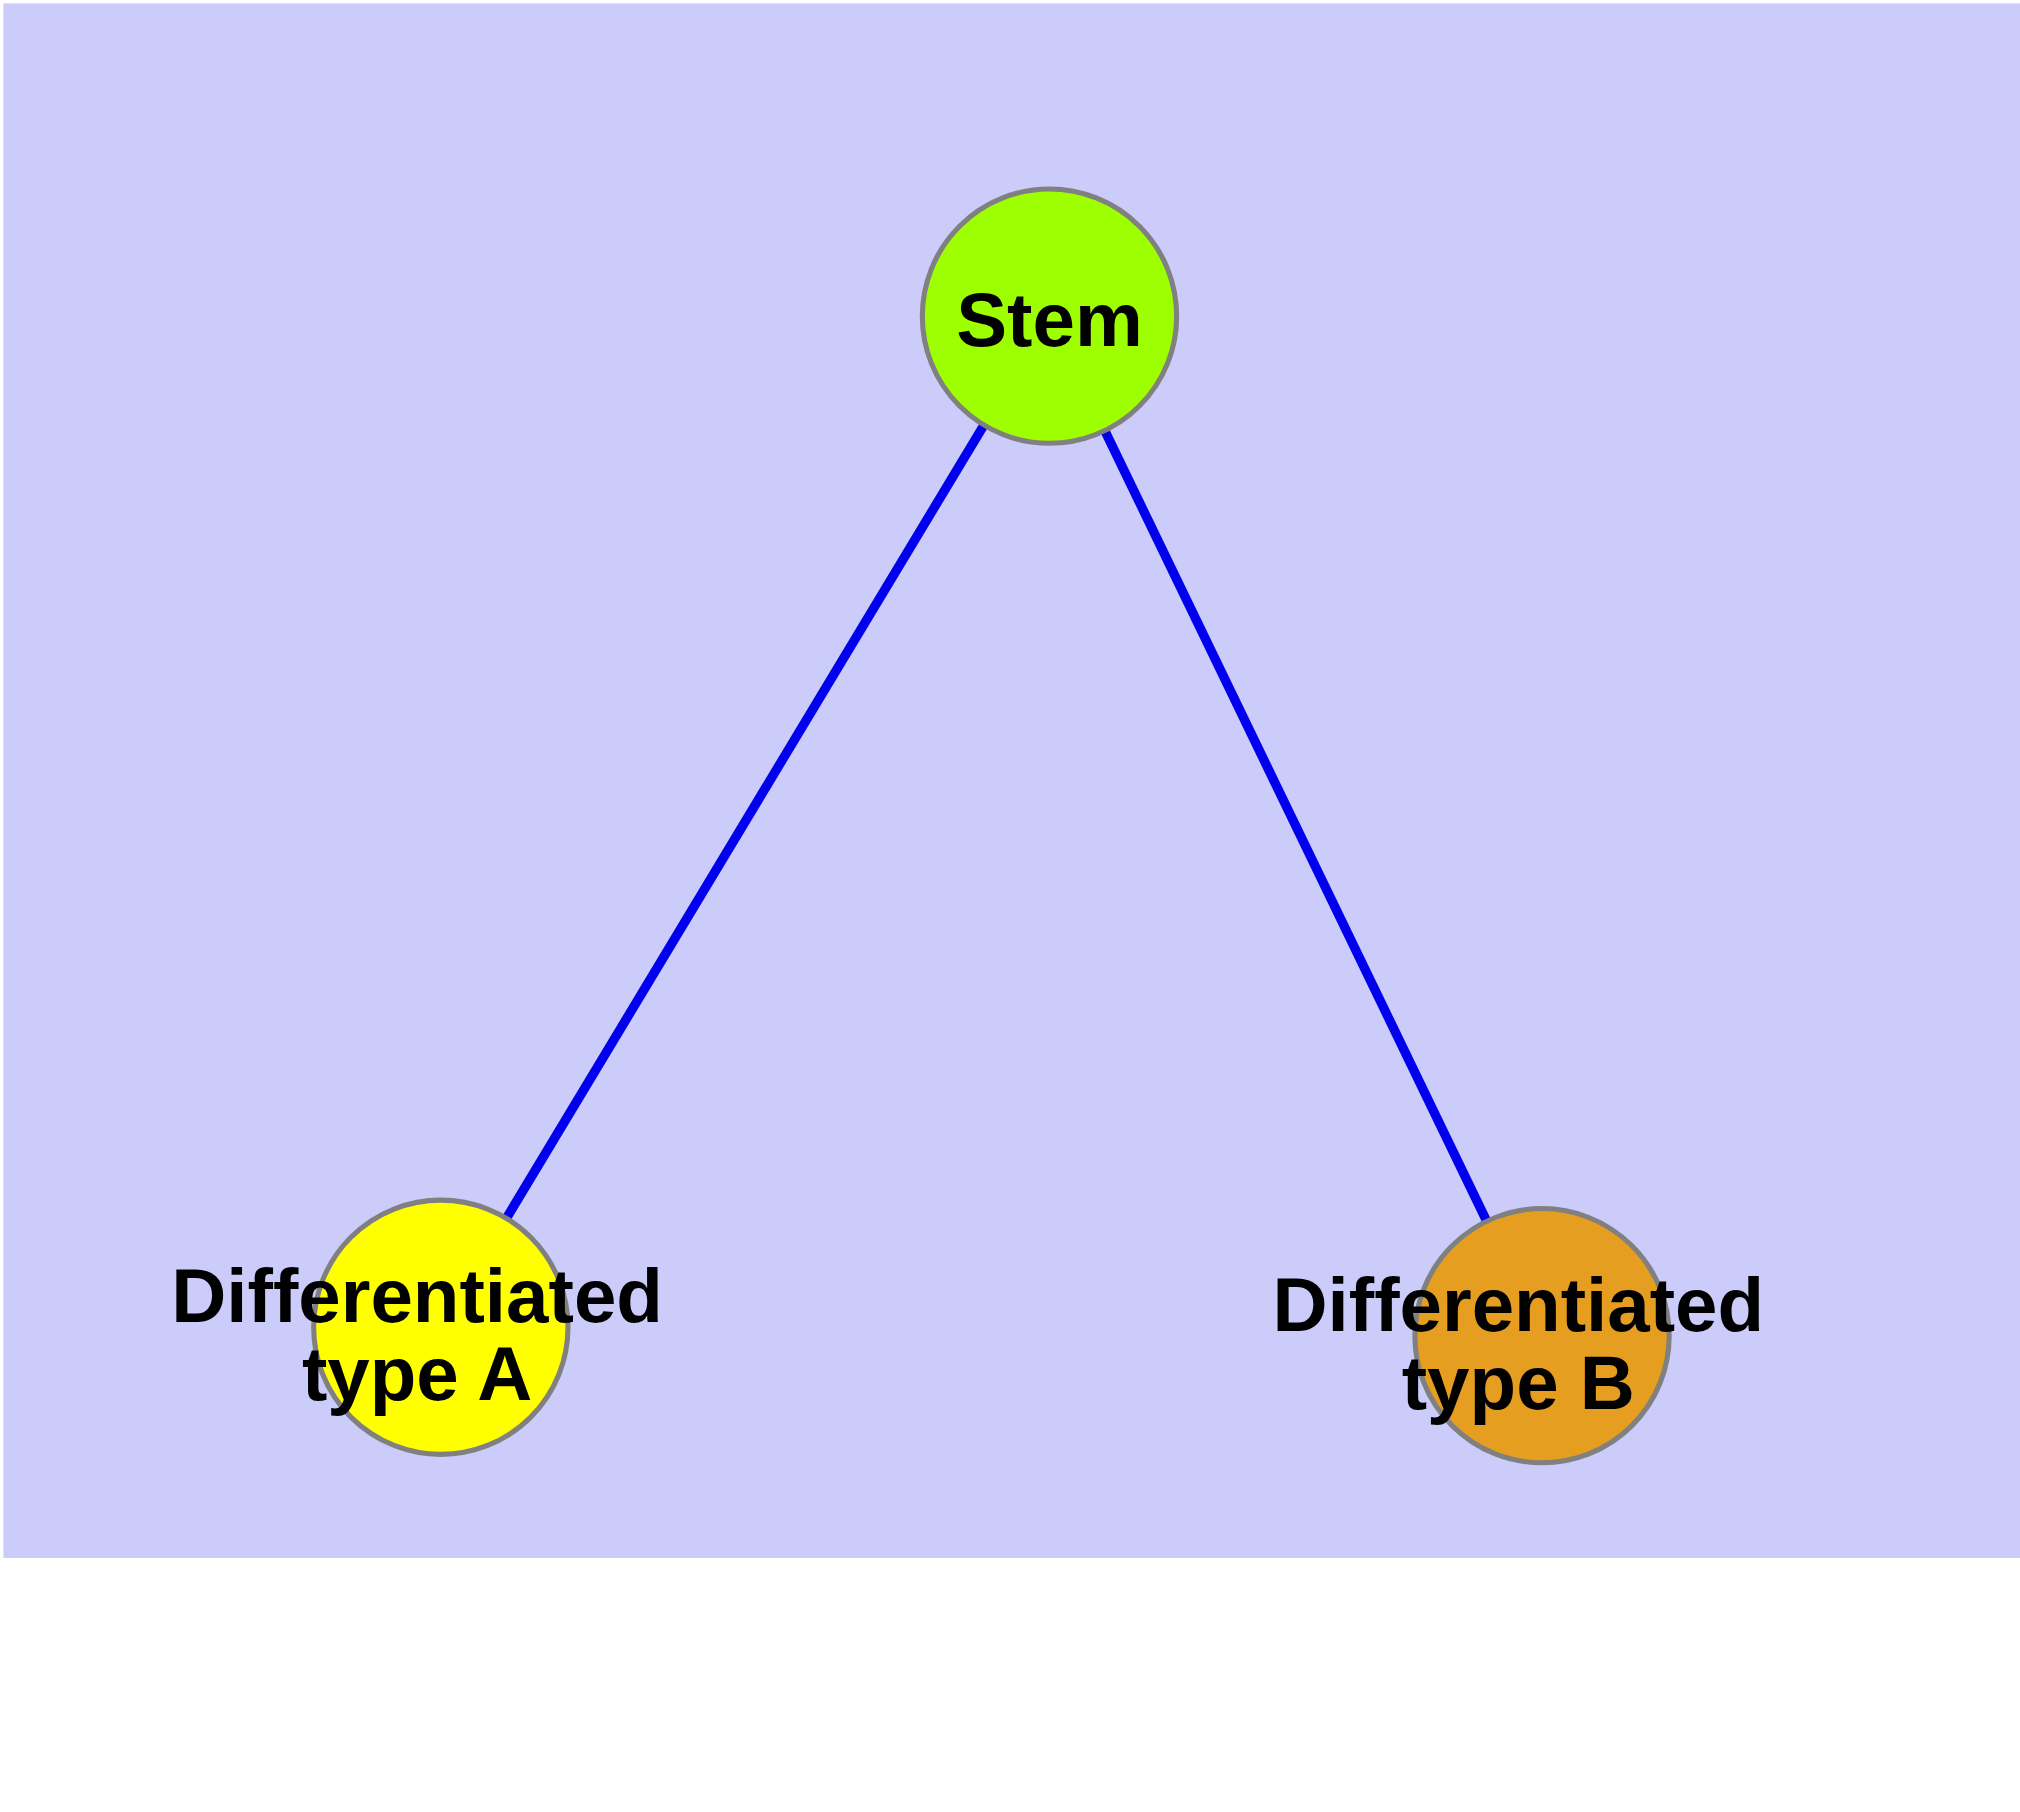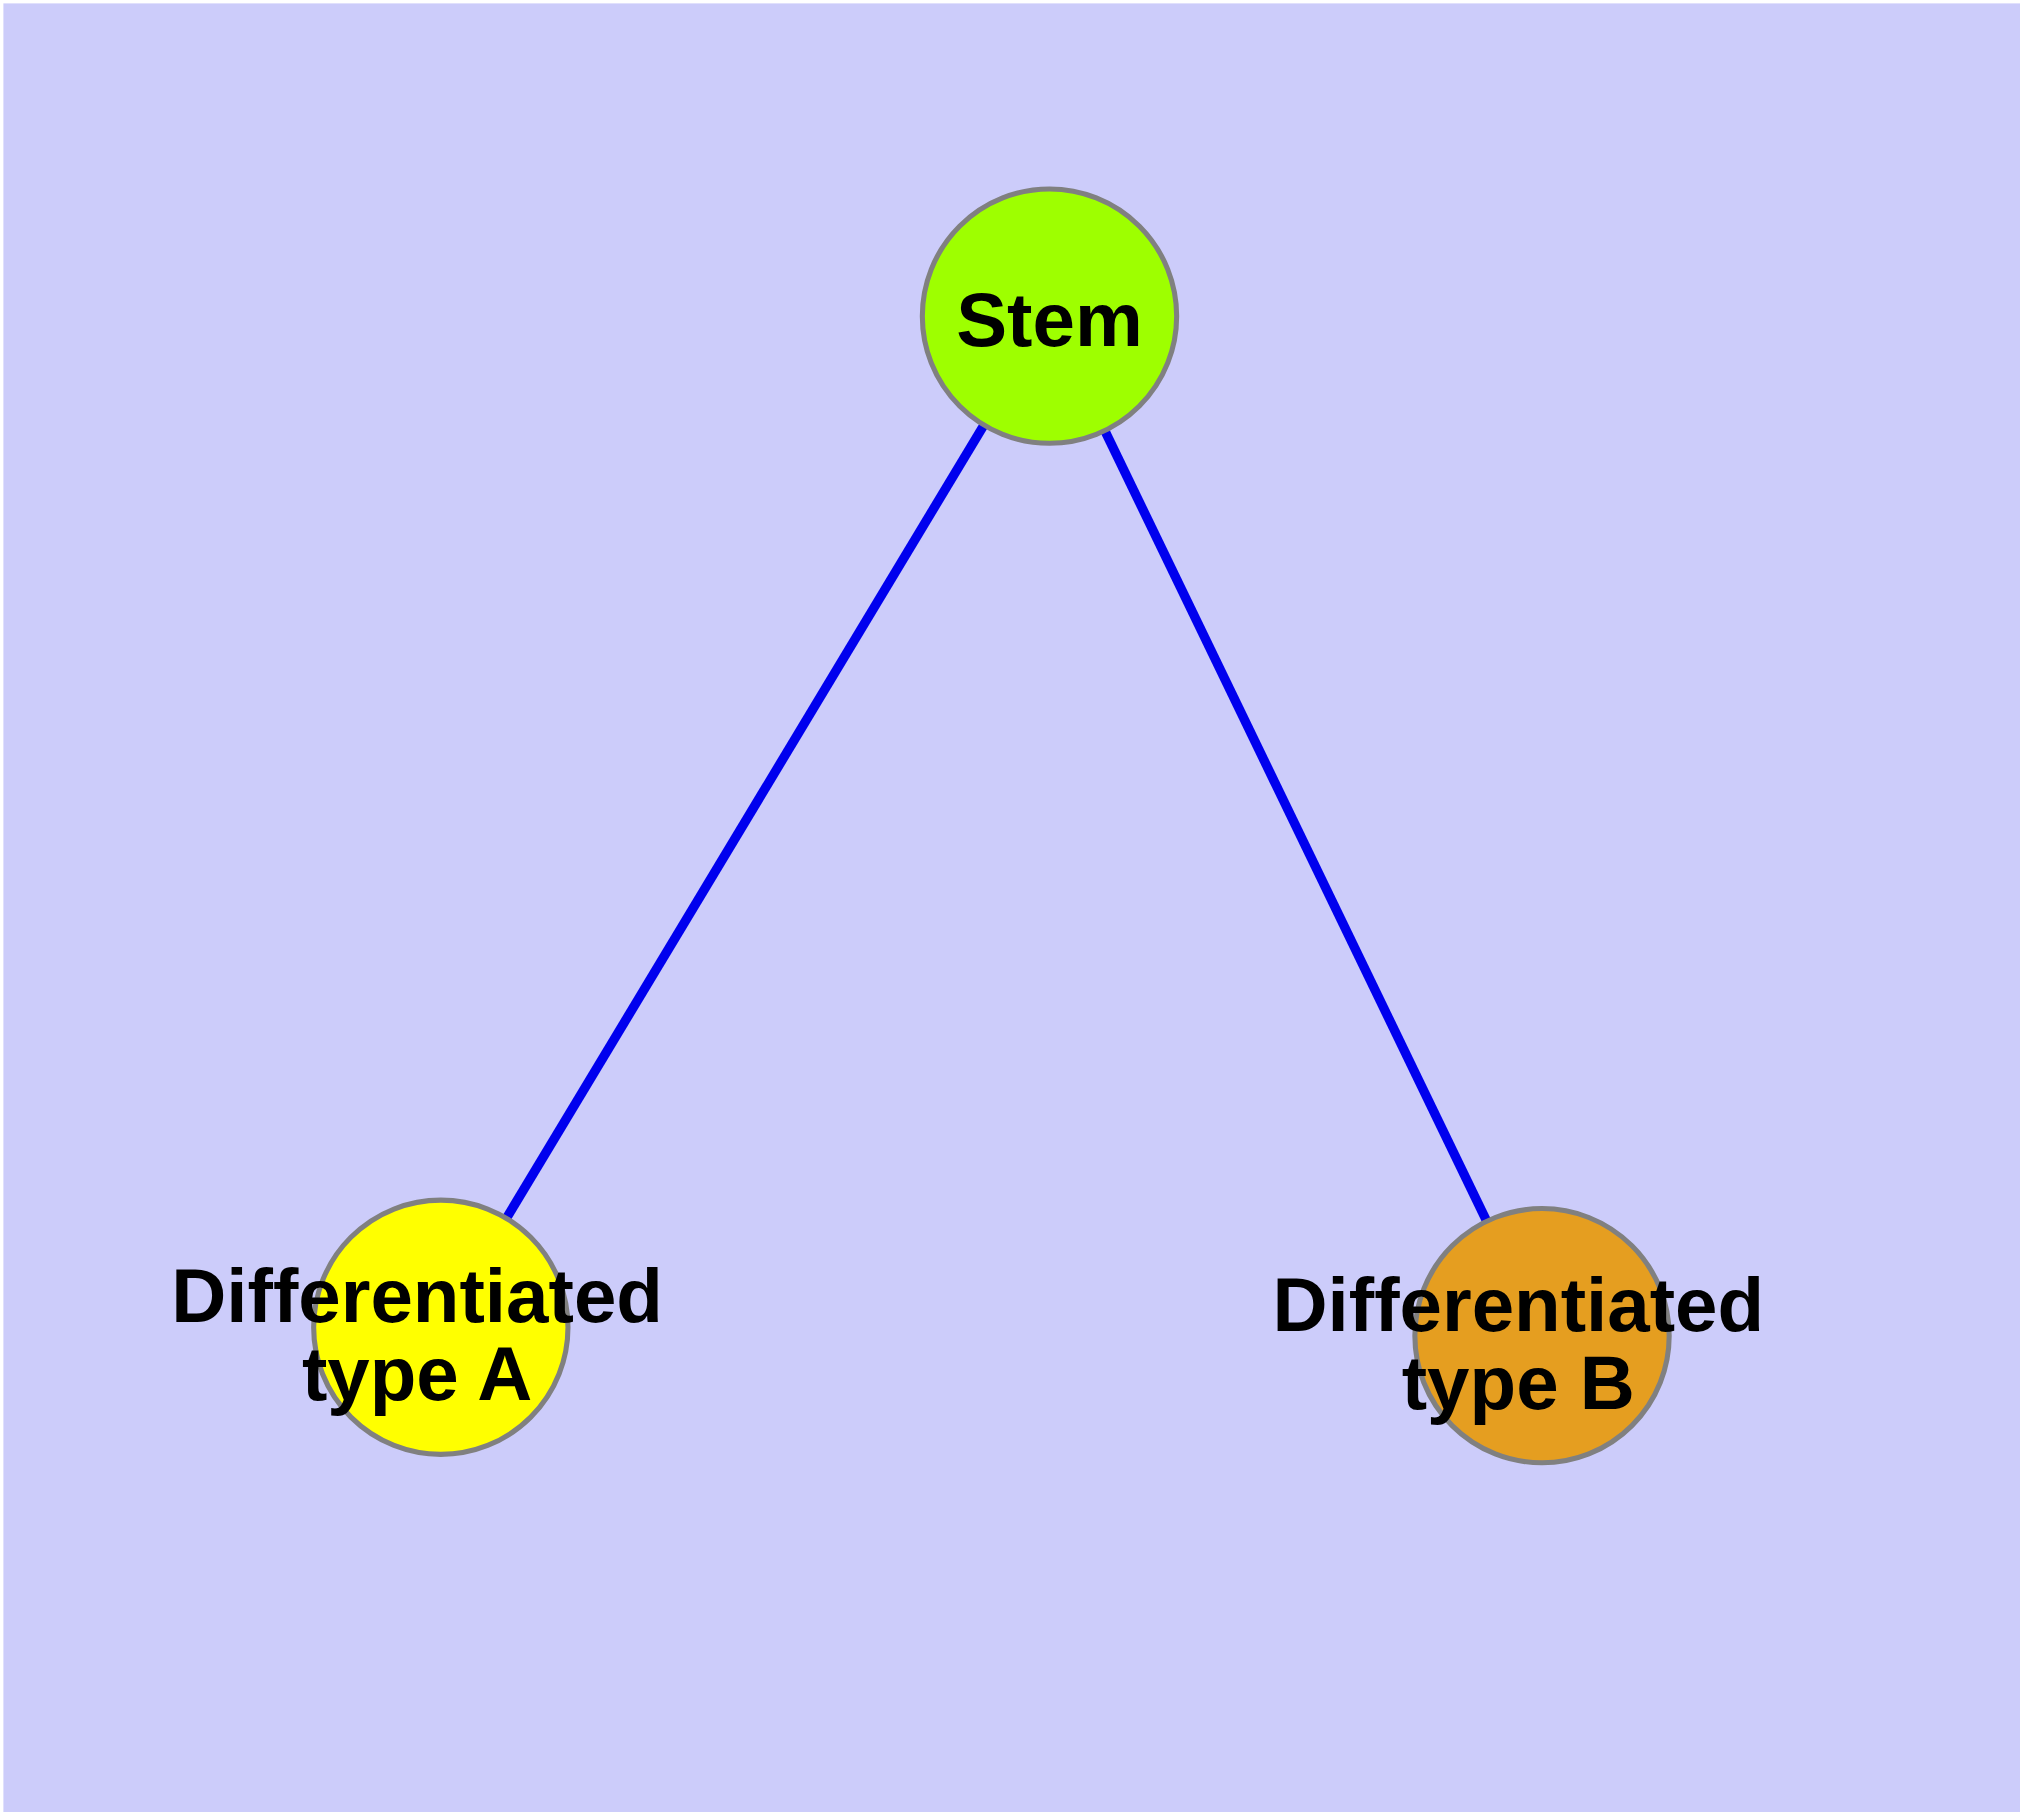--- a/index.html
+++ b/index.html
@@ -28,21 +28,21 @@
     font-weight: bold;
     fill: #000000;
     font-family: "Liberation Sans", "DejaVu Sans", sans-serif;
     paint-order: normal;
     white-space: pre;
   }
 </style>
 </head>
 <body>
 
-<div id="stage" style="width: 2021px; height: 1812px; background: rgb(255, 255, 255);">
+<div id="stage" style="width: 2021px; height: 1558px; background: rgb(255, 255, 255);">
   <svg id="graph-canvas" viewBox="0 0 2384 2138" preserveAspectRatio="none" xmlns="http://www.w3.org/2000/svg" style="width: 2021px; height: 1812px;">
     <rect id="plot-bg" x="4" y="4" width="2380" height="2134" fill="#ccccfa"></rect>
     <g id="edge-layer">
         <line x1="1238" y1="373" x2="520" y2="1566" stroke="#0000ee" stroke-width="11" stroke-linecap="butt"></line>
         <line x1="1238" y1="373" x2="1819" y2="1576" stroke="#0000ee" stroke-width="11" stroke-linecap="butt"></line>
       </g>
     <g id="node-layer">
         <circle cx="1238" cy="373" r="150" fill="#9eff00" stroke="#808080" stroke-width="6"></circle>
         <circle cx="520" cy="1566" r="150" fill="#ffff00" stroke="#808080" stroke-width="6"></circle>
         <circle cx="1819" cy="1576" r="150" fill="#e59e20" stroke="#808080" stroke-width="6"></circle>

